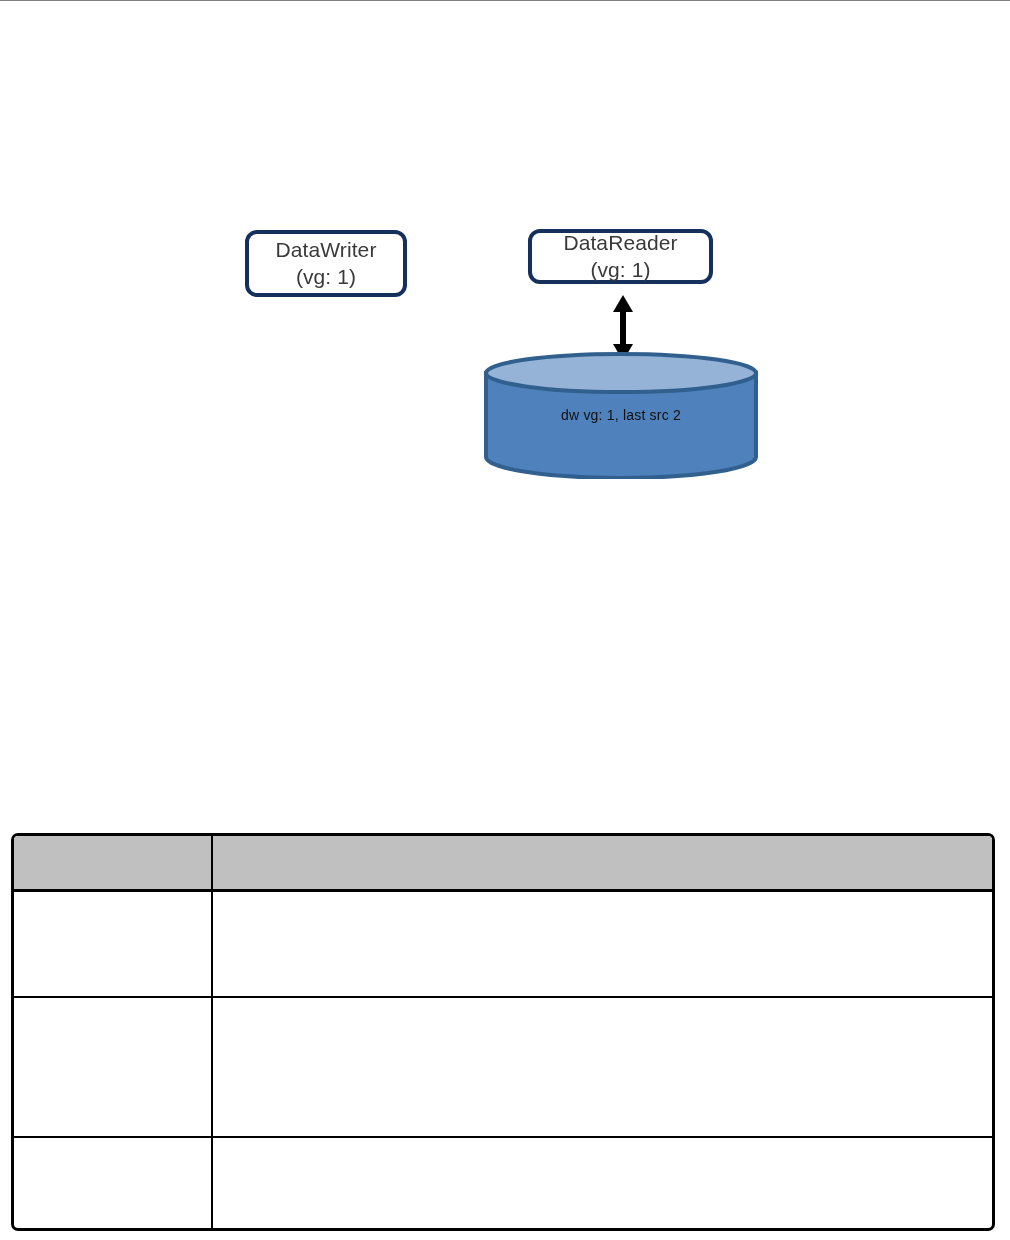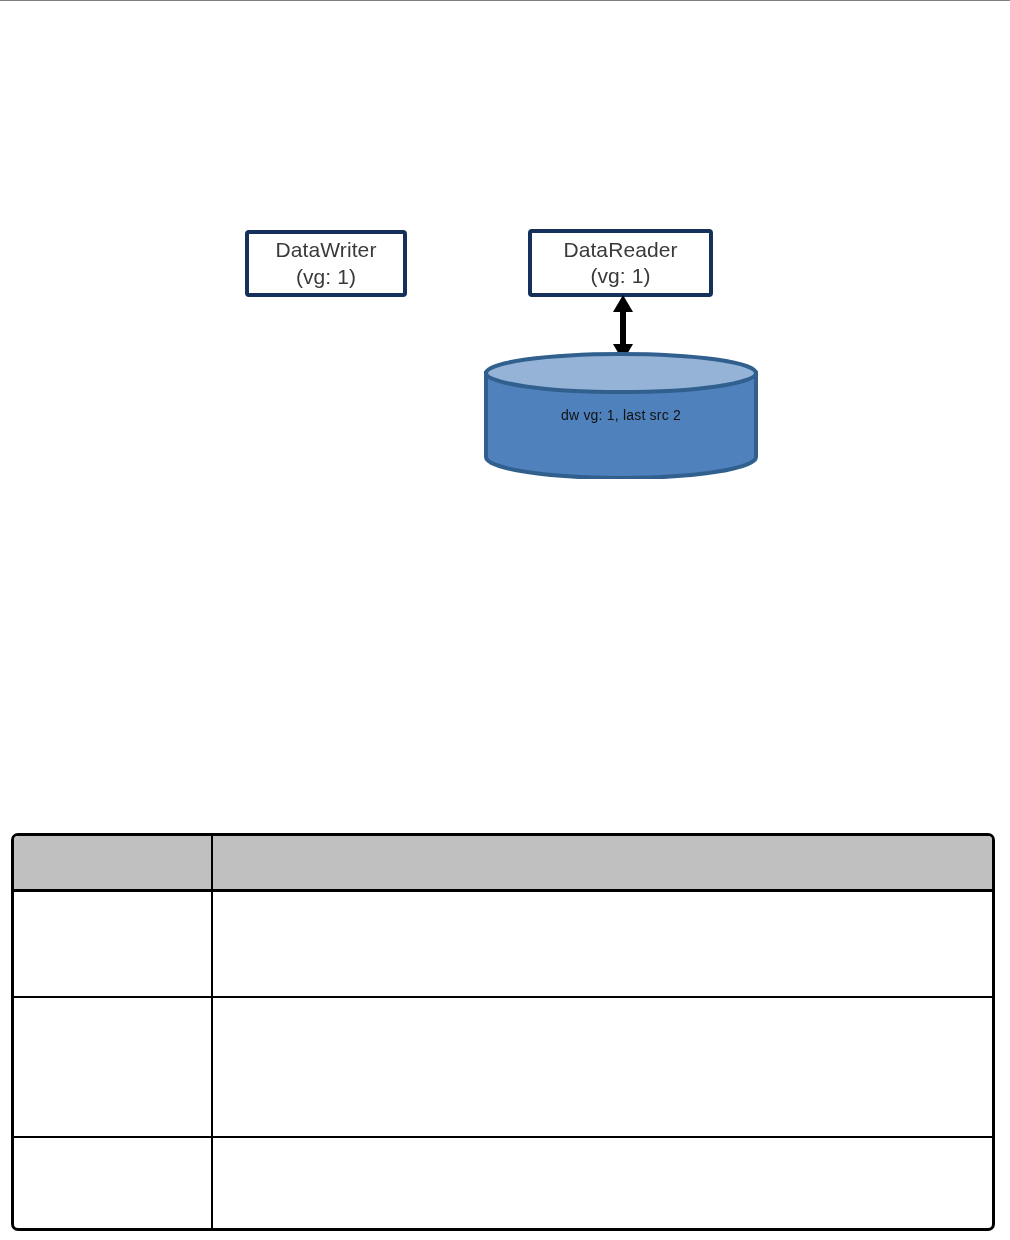--- a/index.html
+++ b/index.html
@@ -23,21 +23,21 @@
     position: absolute;
     left: 0;
     top: 0;
     width: 1010px;
     height: 820px;
   }
 
   .node-box {
     position: absolute;
     border: 4px solid #16305c;
-    border-radius: 4px;
+    border-radius: 12px;
     background: #ffffff;
     box-sizing: border-box;
     display: flex;
     flex-direction: column;
     align-items: center;
     justify-content: center;
     color: #3a3a3a;
     font-size: 21px;
     line-height: 1.24;
     letter-spacing: 0.1px;
@@ -50,21 +50,21 @@
   #datawriter-box {
     left: 245px;
     top: 229px;
     width: 162px;
     height: 67px;
   }
   #datareader-box {
     left: 528px;
     top: 228px;
     width: 185px;
-    height: 68px;
+    height: 55px;
   }
 
   
   #link-arrow {
     position: absolute;
     left: 600px;
     top: 294px;
     width: 46px;
     height: 66px;
   }

